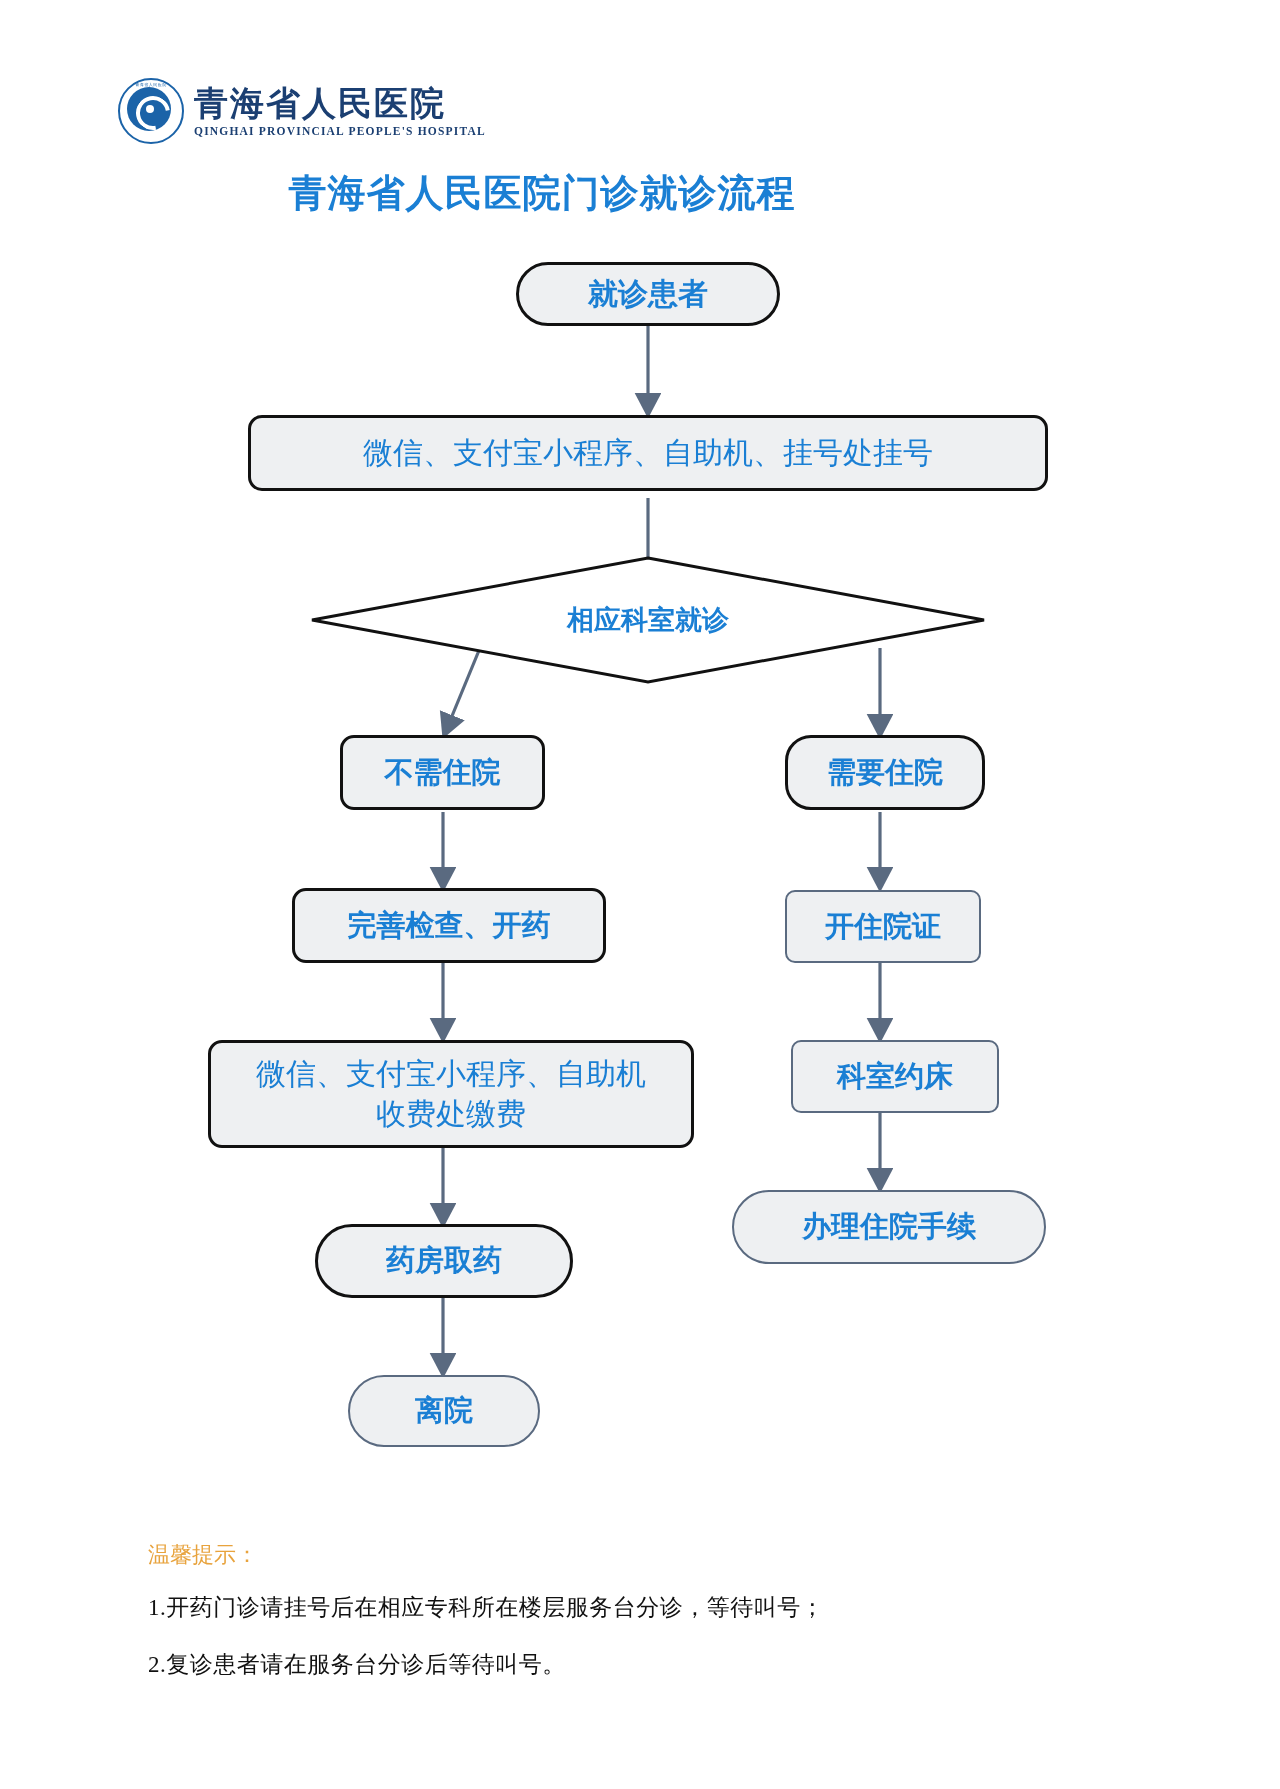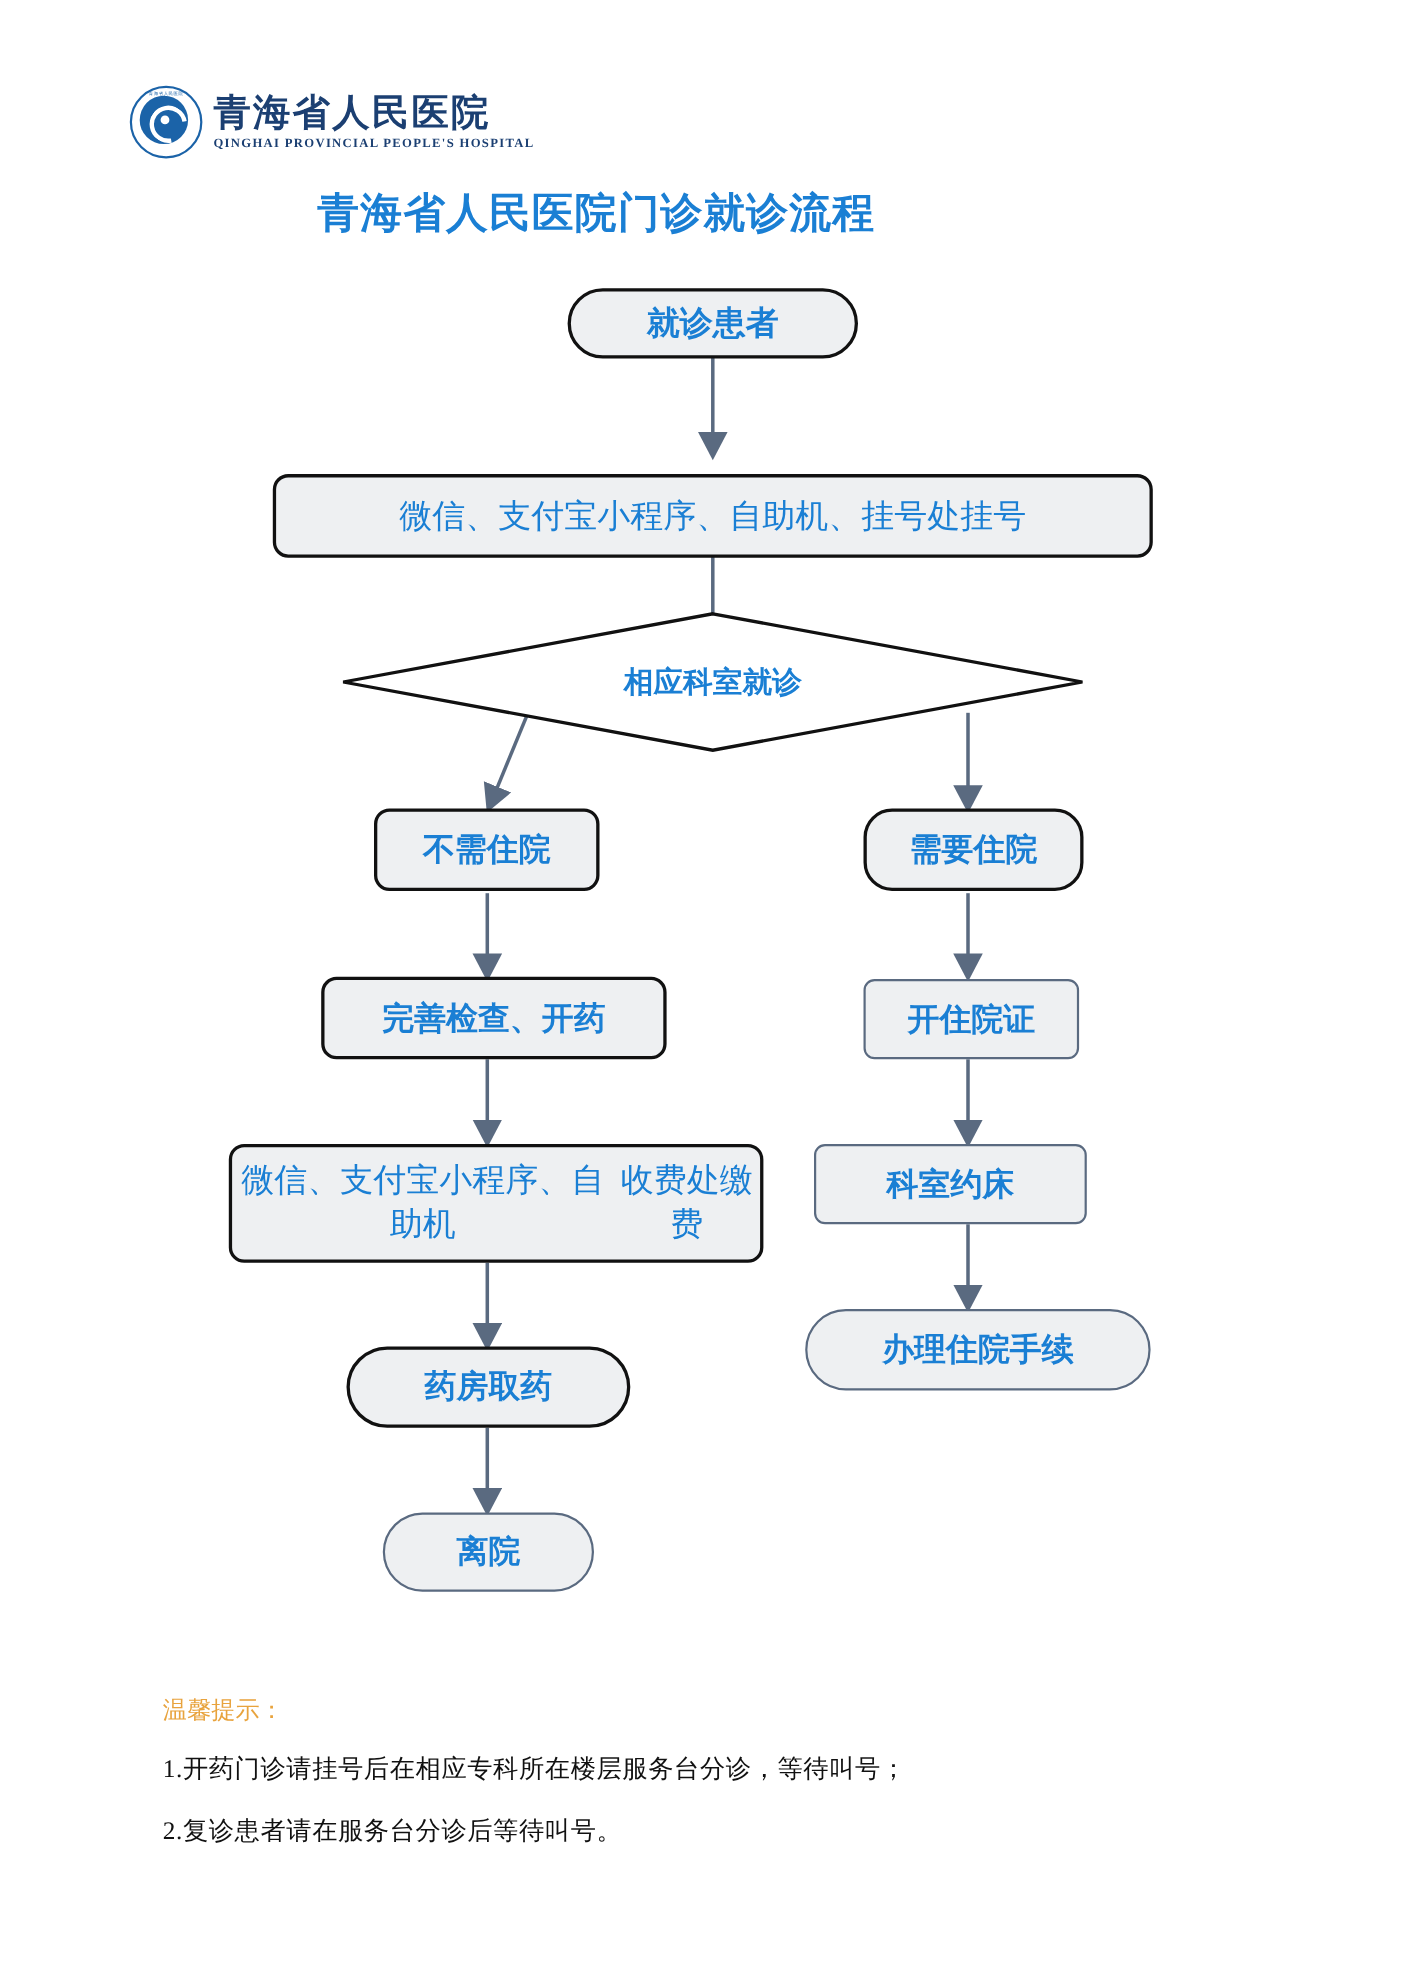--- a/index.html
+++ b/index.html
@@ -232,21 +232,21 @@
       <path d="M880,963 L880,1037"></path>
 
       <path d="M880,1113 L880,1187"></path>
     </g>
   </svg>
 
   <div class="node stadium-dark bold-txt" style="left:516px; top:262px; width:264px; height:64px; font-size:30px;">
     <span>就诊患者</span>
   </div>
 
-  <div class="node rect-dark" style="left:248px; top:415px; width:800px; height:76px; font-size:30px;margin-top:16px;">
+  <div class="node rect-dark" style="left:248px; top:415px; width:800px; height:76px; font-size:30px;">
     <span>微信、支付宝小程序、自助机、挂号处挂号</span>
   </div>
 
   <div class="diamond-wrap" style="left:310px; top:556px; width:676px; height:128px;">
     <svg width="676" height="128" viewBox="0 0 676 128">
       <polygon points="338,2 674,64 338,126 2,64" fill="#ffffff" stroke="#111111" stroke-width="3"></polygon>
     </svg>
     <div class="diamond-label">相应科室就诊</div>
   </div>
 
@@ -259,26 +259,26 @@
   </div>
 
   <div class="node rect-dark bold-txt" style="left:292px; top:888px; width:314px; height:75px; font-size:29px;">
     <span>完善检查、开药</span>
   </div>
 
   <div class="node rect-grey bold-txt" style="left:785px; top:890px; width:196px; height:73px; font-size:29px;">
     <span>开住院证</span>
   </div>
 
-  <div class="node rect-dark" style="left:208px; top:1040px; width:486px; height:108px; font-size:30px; flex-direction:row; line-height:1.35;">
+  <div class="node rect-dark" style="left:208px; top:1040px; width:486px; height:108px; font-size:30px; flex-direction:column; line-height:1.35;">
     <span>微信、支付宝小程序、自助机</span>
     <span>收费处缴费</span>
   </div>
 
-  <div class="node rect-grey bold-txt" style="left:740px; top:1040px; width:248px; height:73px; font-size:29px;">
+  <div class="node rect-grey bold-txt" style="left:791px; top:1040px; width:208px; height:73px; font-size:29px;">
     <span>科室约床</span>
   </div>
 
   <div class="node stadium-dark bold-txt" style="left:315px; top:1224px; width:258px; height:74px; font-size:29px;">
     <span>药房取药</span>
   </div>
 
   <div class="node stadium-grey bold-txt" style="left:732px; top:1190px; width:314px; height:74px; font-size:29px;">
     <span>办理住院手续</span>
   </div>

